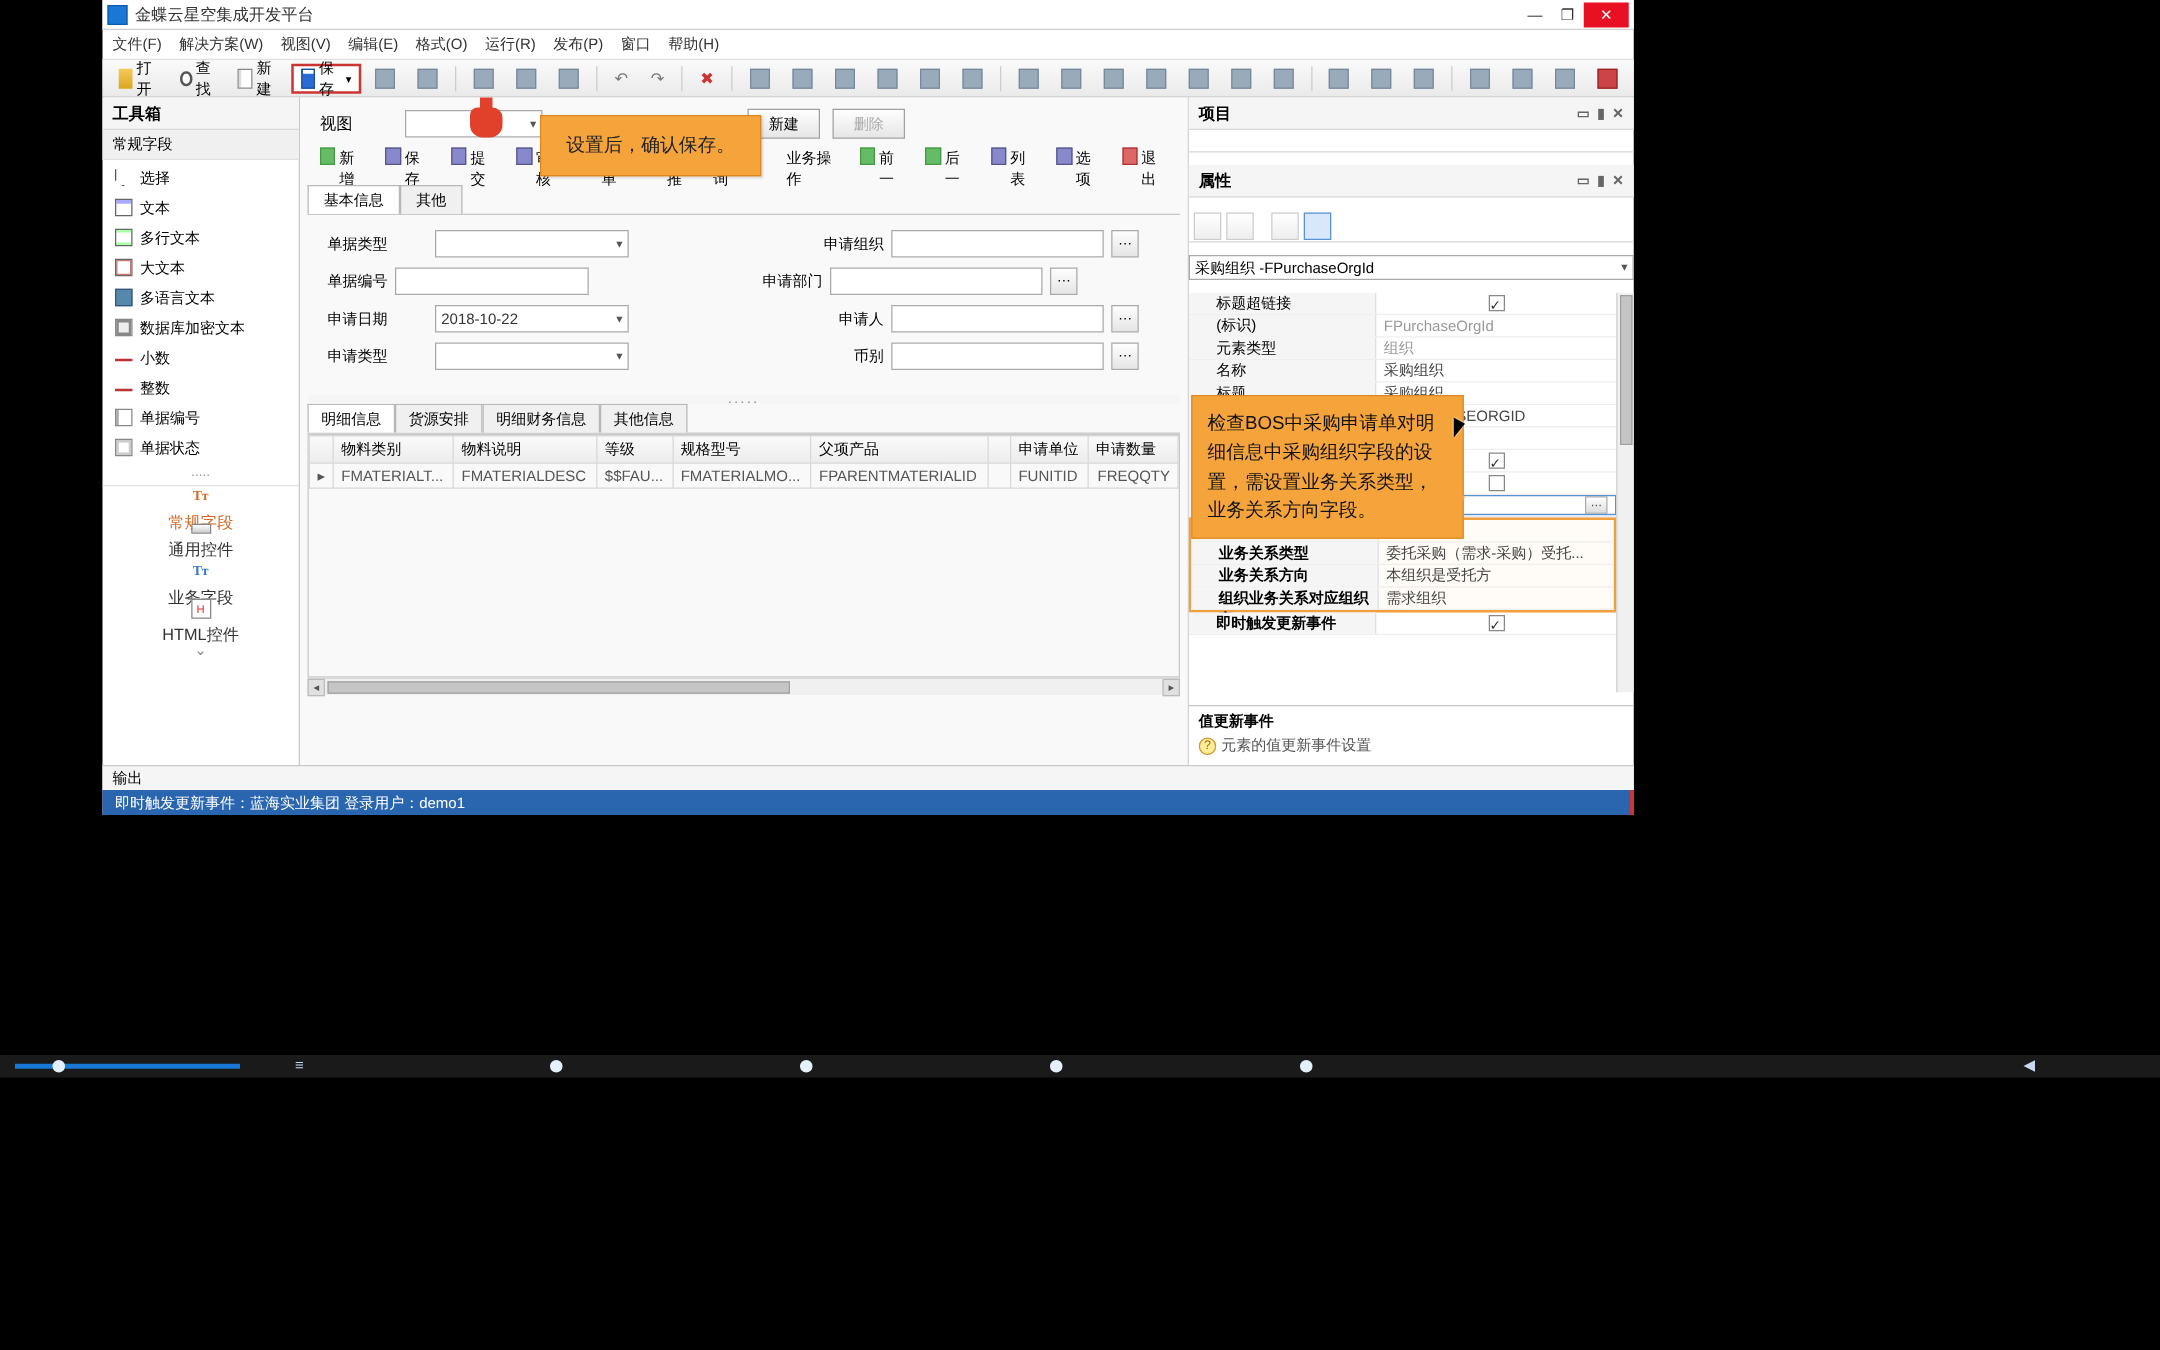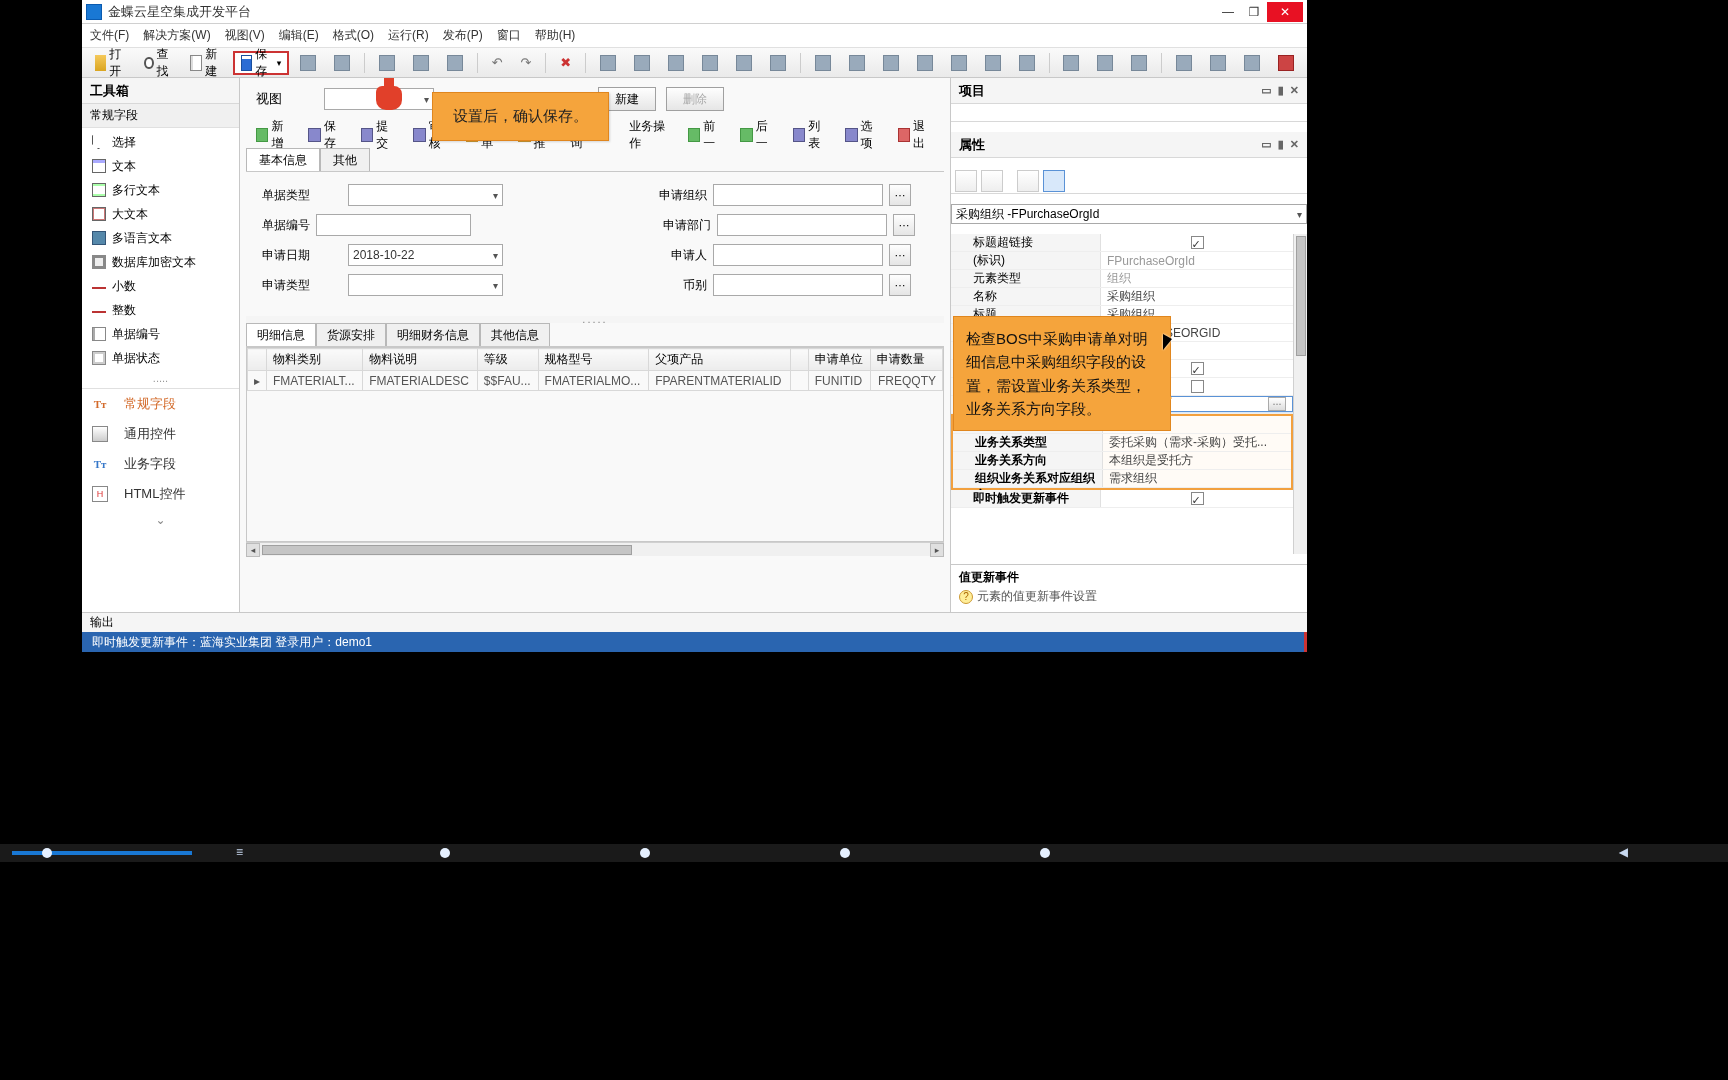--- a/index.html
+++ b/index.html
@@ -45,21 +45,21 @@
 .ti-mtext { background:#fff;border:1px solid #666;box-shadow:inset 0 2px #afa, inset 0 -2px #afa;}
 .ti-btext { background:#fff;border:1px solid #666;box-shadow:inset 1px 1px #c77,inset -1px -1px #c77;}
 .ti-lang { background:#58a;border:1px solid #357;}
 .ti-enc { background:#eee;border:1px solid #888;box-shadow:inset 0 0 0 2px #888;}
 .ti-dec { border-bottom:2px solid #b33;width:14px;height:6px;}
 .ti-int { border-bottom:2px solid #b33;width:14px;height:6px;}
 .ti-code { background:#fff;border:1px solid #888;box-shadow:inset 2px 0 #aaa;}
 .ti-stat { background:#fff;border:1px solid #888;box-shadow:inset 0 0 0 2px #ccc;}
 .ellips { text-align:center; color:#999; font-size:11px; padding:2px 0;}
 .cat-list { border-top:1px solid #e0e0e0; }
-.cat-item { height: 30px; display:flex; align-items:center; padding: 0 10px; font-size: 13px; gap: 16px; color:#333; }
+.cat-item { height: 30px; display:flex; align-items:center; padding: 0 10px; font-size: 13px; gap: 4px; color:#333;flex-direction:column; }
 .cat-item.active { color: #d36a2a; }
 .cat-icon { width:16px;height:16px;display:inline-block; }
 .ci-tt { color:#d36a2a;font-family:serif;font-size:11px;font-weight:bold;line-height:16px;text-align:center;}
 .ci-ctrl { border:1px solid #888;background:linear-gradient(#fff,#ccc);}
 .ci-biz { color:#3577c9;font-family:serif;font-size:11px;font-weight:bold;line-height:16px;text-align:center;}
 .ci-html { border:1px solid #888;background:#fff;color:#d33;font-size:9px;line-height:14px;text-align:center;}
 .chev { text-align:center;color:#888;font-size:12px;padding:4px 0;}
 
 
 .center { flex: 1; display: flex; flex-direction: column; min-width: 0; position: relative; }
@@ -74,21 +74,21 @@
 .combo::after { content: "▾"; color:#555; font-size:10px; }
 .btn { height:24px; padding: 0 16px; border:1px solid #a0a0a0; background: linear-gradient(#fefefe,#e6e6e6); font-size:12px; }
 .btn.disabled { color:#aaa; }
 
 .callout1 { position:absolute; left:192px; top:14px; background:#f5a43c; color:#222; font-size:15px; padding: 14px 20px; border:1px solid #e0861e; box-shadow: 1px 1px 2px rgba(0,0,0,.15); z-index:5; }
 .pointer-hand { position:absolute; left:130px; top:-6px; width:40px; height:46px; z-index:6; pointer-events:none;}
 .pointer-hand::before { content:""; position:absolute; top:0; left:14px; width:10px; height:18px; background:#e1402a; border-radius: 5px 5px 0 0; }
 .pointer-hand::after { content:""; position:absolute; top:14px; left:6px; width:26px; height:24px; background:#e1402a; border-radius: 6px 8px 10px 10px; }
 
 .form-toolbar { height:26px; display:flex; align-items:center; gap:8px; padding:0 6px; font-size:12px;}
-.ft-item { display:inline-flex; align-items:center; gap:3px; padding:0 4px;}
+.ft-item { display:inline-flex; align-items:flex-start; gap:3px; padding:0 4px;}
 .ft-icon { width:14px; height:14px; display:inline-block; background:#88c;border:1px solid #558;}
 .ft-item.green .ft-icon { background:#6b6;border-color:#494;}
 .ft-item.red .ft-icon { background:#d66;border-color:#a33;}
 .ft-item.yellow .ft-icon { background:#fc6;border-color:#c93;}
 
 .form-tabs-bar { height:24px; display:flex; border-bottom:1px solid #c8c8c8; }
 .form-tab { border:1px solid #b8b8b8; border-bottom:none; padding:0 12px; font-size:12px; line-height:22px; background:#f0f0f0;}
 .form-tab.active { background:#fff;}
 
 .form-body { padding: 12px 10px;}
@@ -457,21 +457,21 @@
                 <span class="form-label">申请组织</span>
                 <input class="text-input wide" style="">
                 <span class="lookup-btn">⋯</span>
               </div>
           </div>
           <div class="form-row">
             <div class="form-field">
                 <span class="form-label">单据编号</span>
                 <input class="text-input" style="">
               </div>
-            <div class="form-field" style="margin-left:106px">
+            <div class="form-field" style="margin-left:53px">
                 <span class="form-label">申请部门</span>
                 <input class="text-input wide" style="">
                 <span class="lookup-btn">⋯</span>
               </div>
           </div>
           <div class="form-row">
             <div class="form-field">
                 <span class="form-label">申请日期</span>
                 <span class="combo" style="min-width:155px;justify-content:space-between">
                   <span style="color:#333">2018-10-22</span>

